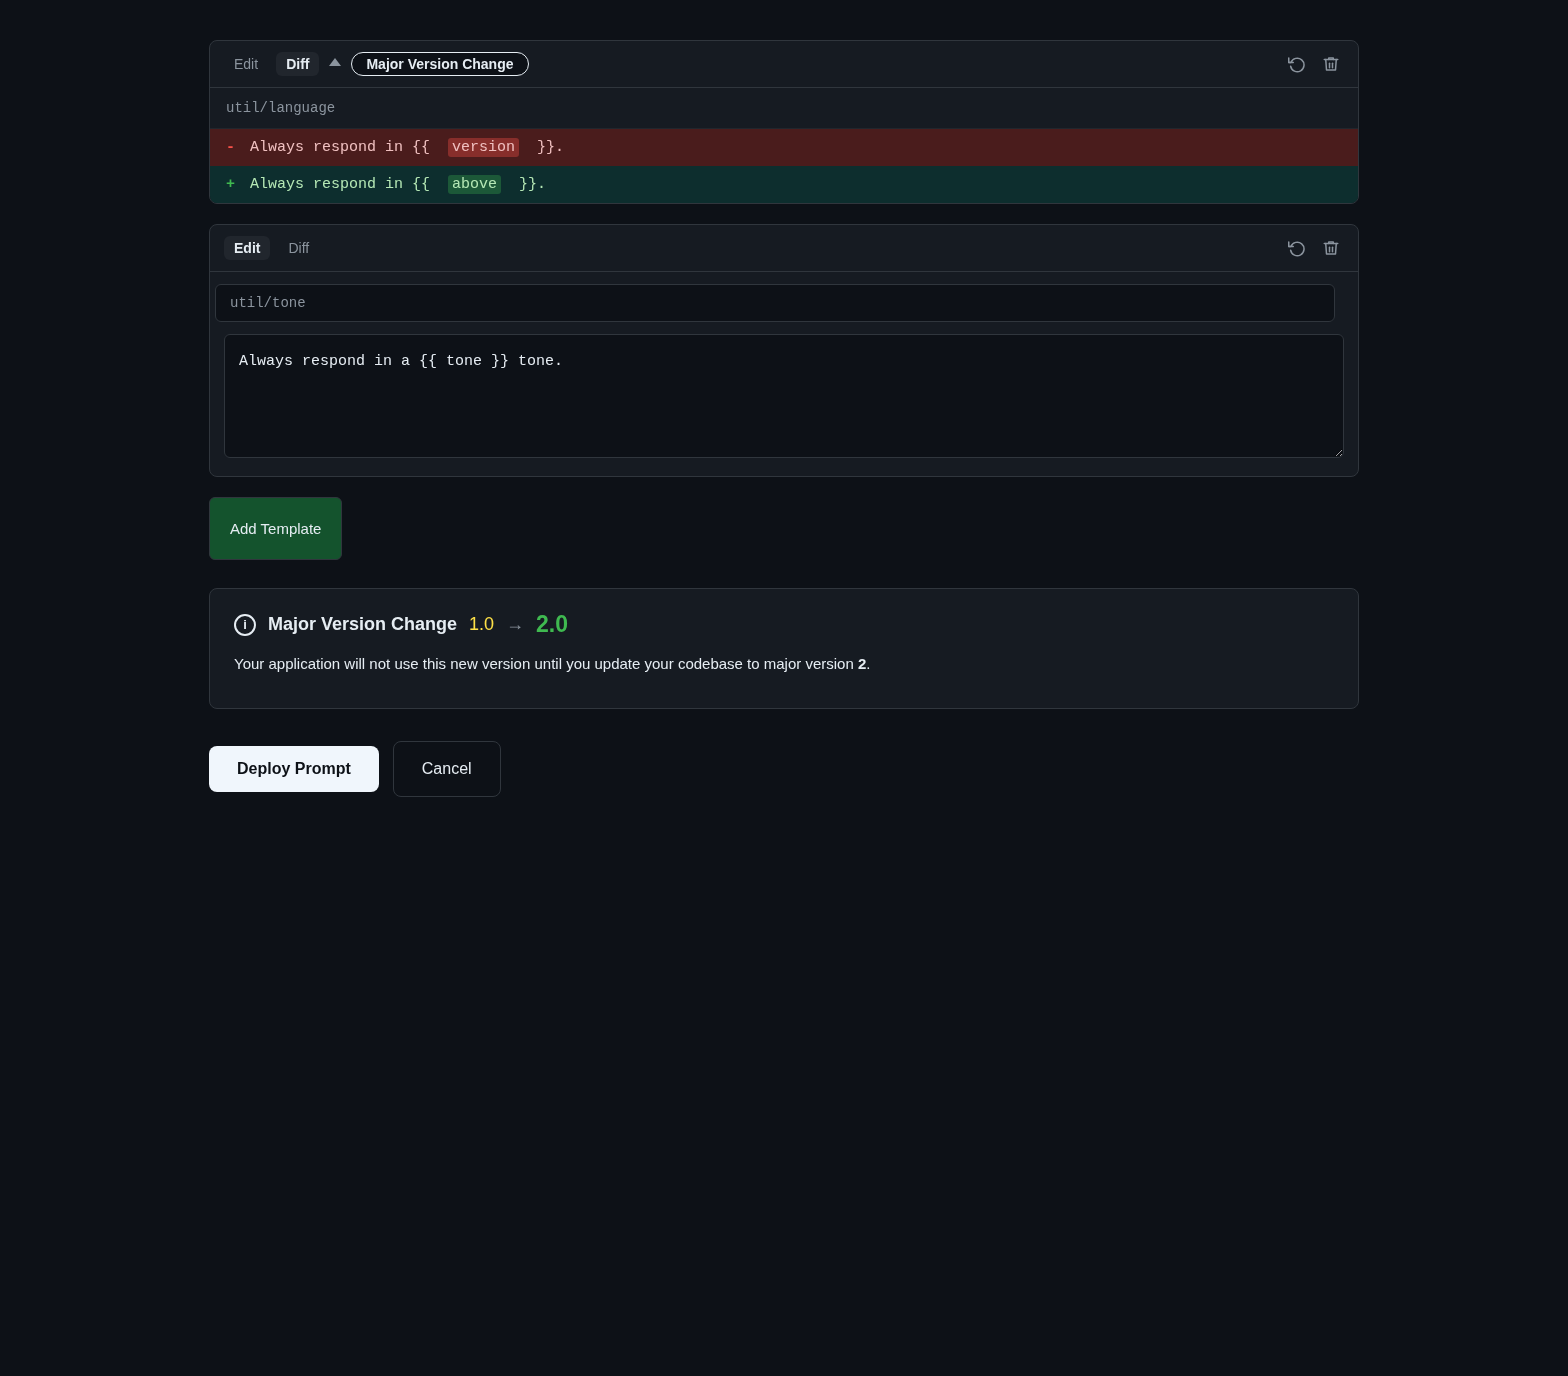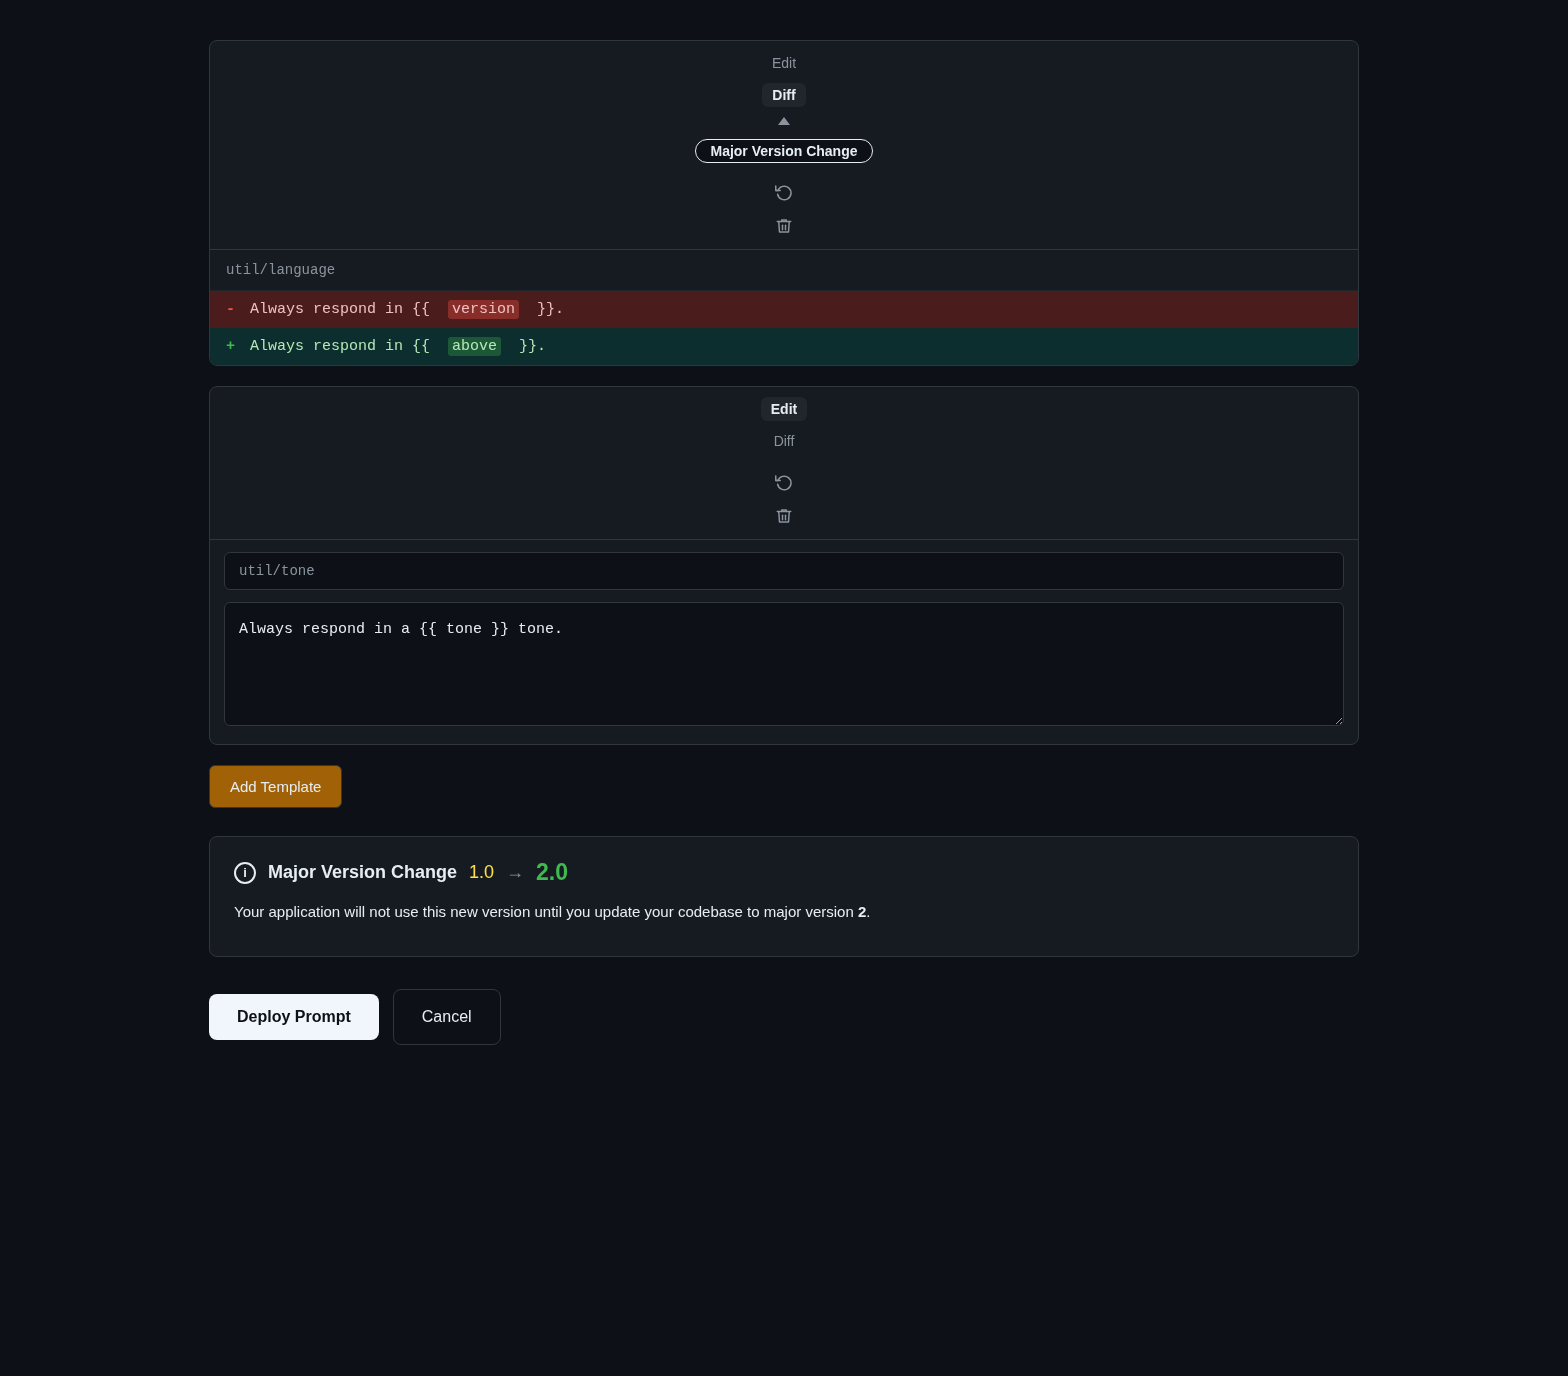--- a/index.html
+++ b/index.html
@@ -31,21 +31,20 @@
       margin-bottom: 20px;
       overflow: hidden;
     }
 
     .template-header {
       display: flex;
       align-items: center;
       padding: 10px 14px;
       gap: 8px;
       border-bottom: 1px solid #30363d;
-      flex-direction: column;
     }
 
     .tab-btn {
       background: none;
       border: none;
       color: #8b949e;
       font-size: 14px;
       cursor: pointer;
       padding: 4px 10px;
       border-radius: 6px;
@@ -157,48 +156,48 @@
     
     .template-path-input {
       width: 100%;
       background-color: #0d1117;
       border: 1px solid #30363d;
       border-radius: 6px;
       color: #8b949e;
       font-size: 14px;
       padding: 10px 14px;
       font-family: 'Courier New', monospace;
-      margin: 12px 14px;
+      margin: 12px 5px;
       width: calc(100% - 28px);
     }
 
     .template-textarea {
       width: calc(100% - 28px);
       margin: 0 14px 14px;
       background-color: #0d1117;
       border: 1px solid #30363d;
       border-radius: 6px;
       color: #e6edf3;
       font-size: 15px;
       padding: 16px 14px;
       font-family: 'Courier New', monospace;
       resize: vertical;
       min-height: 100px;
       line-height: 1.5;
     }
 
     
     .add-template-btn {
-      background-color: #a16207;
+      background-color: #14532d;
       border: 1px solid #30363d;
       border-radius: 6px;
       color: #e6edf3;
       font-size: 15px;
       font-weight: 500;
-      padding: 12px 20px;
+      padding: 22px 20px;
       cursor: pointer;
       margin-bottom: 28px;
     }
 
     
     .warning-box {
       border: 1px solid #30363d;
       border-radius: 8px;
       padding: 22px 24px;
       margin-bottom: 32px;

